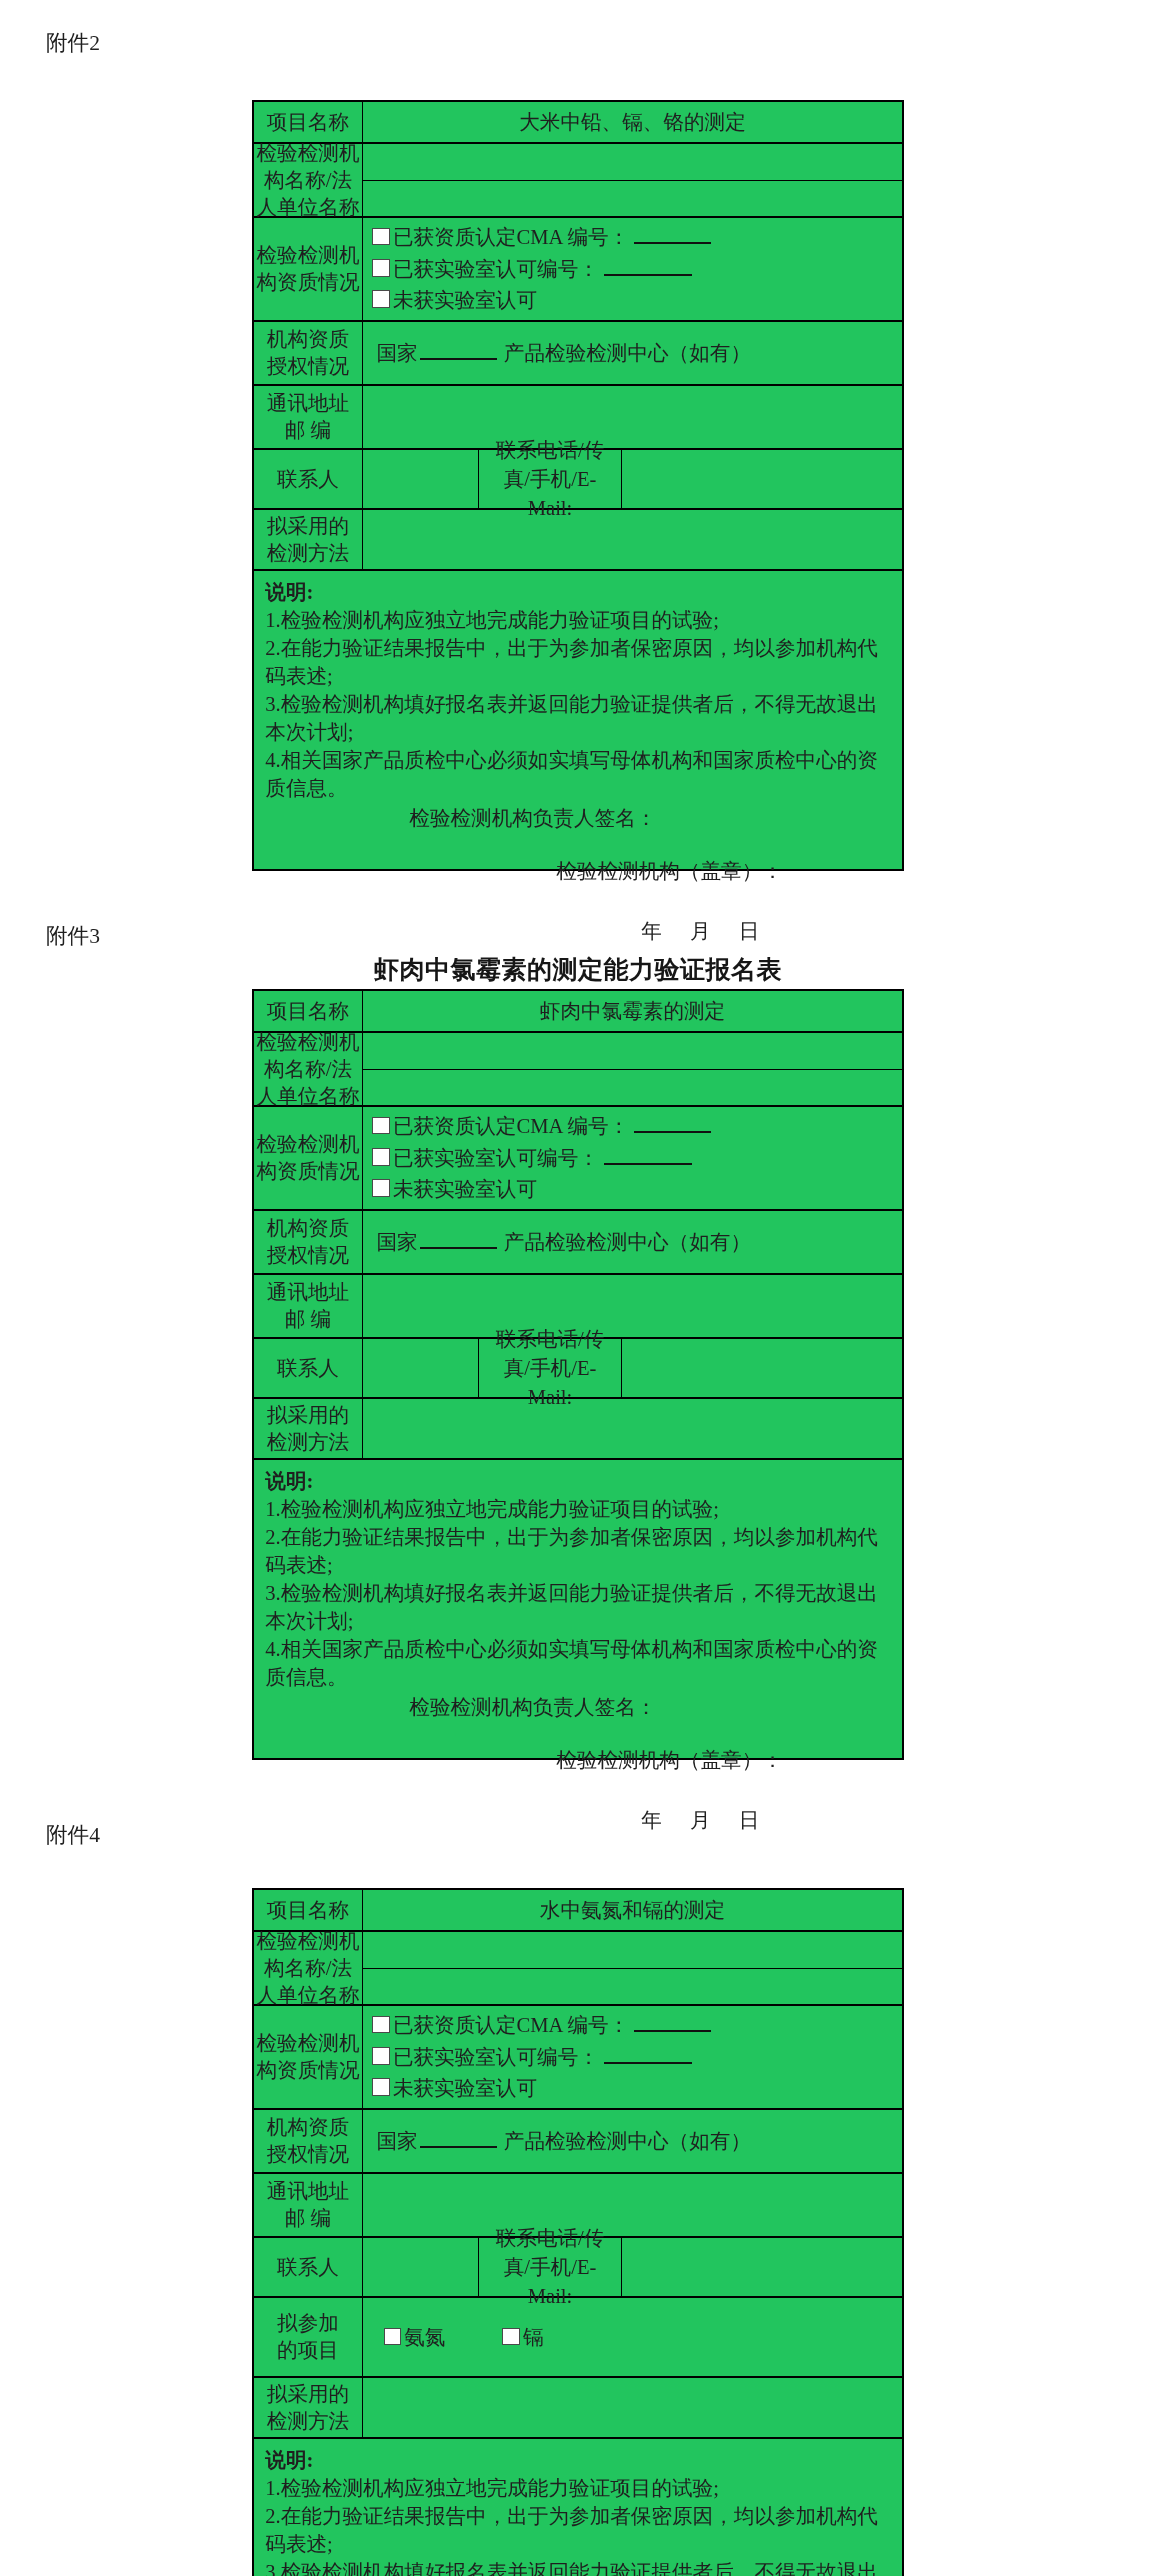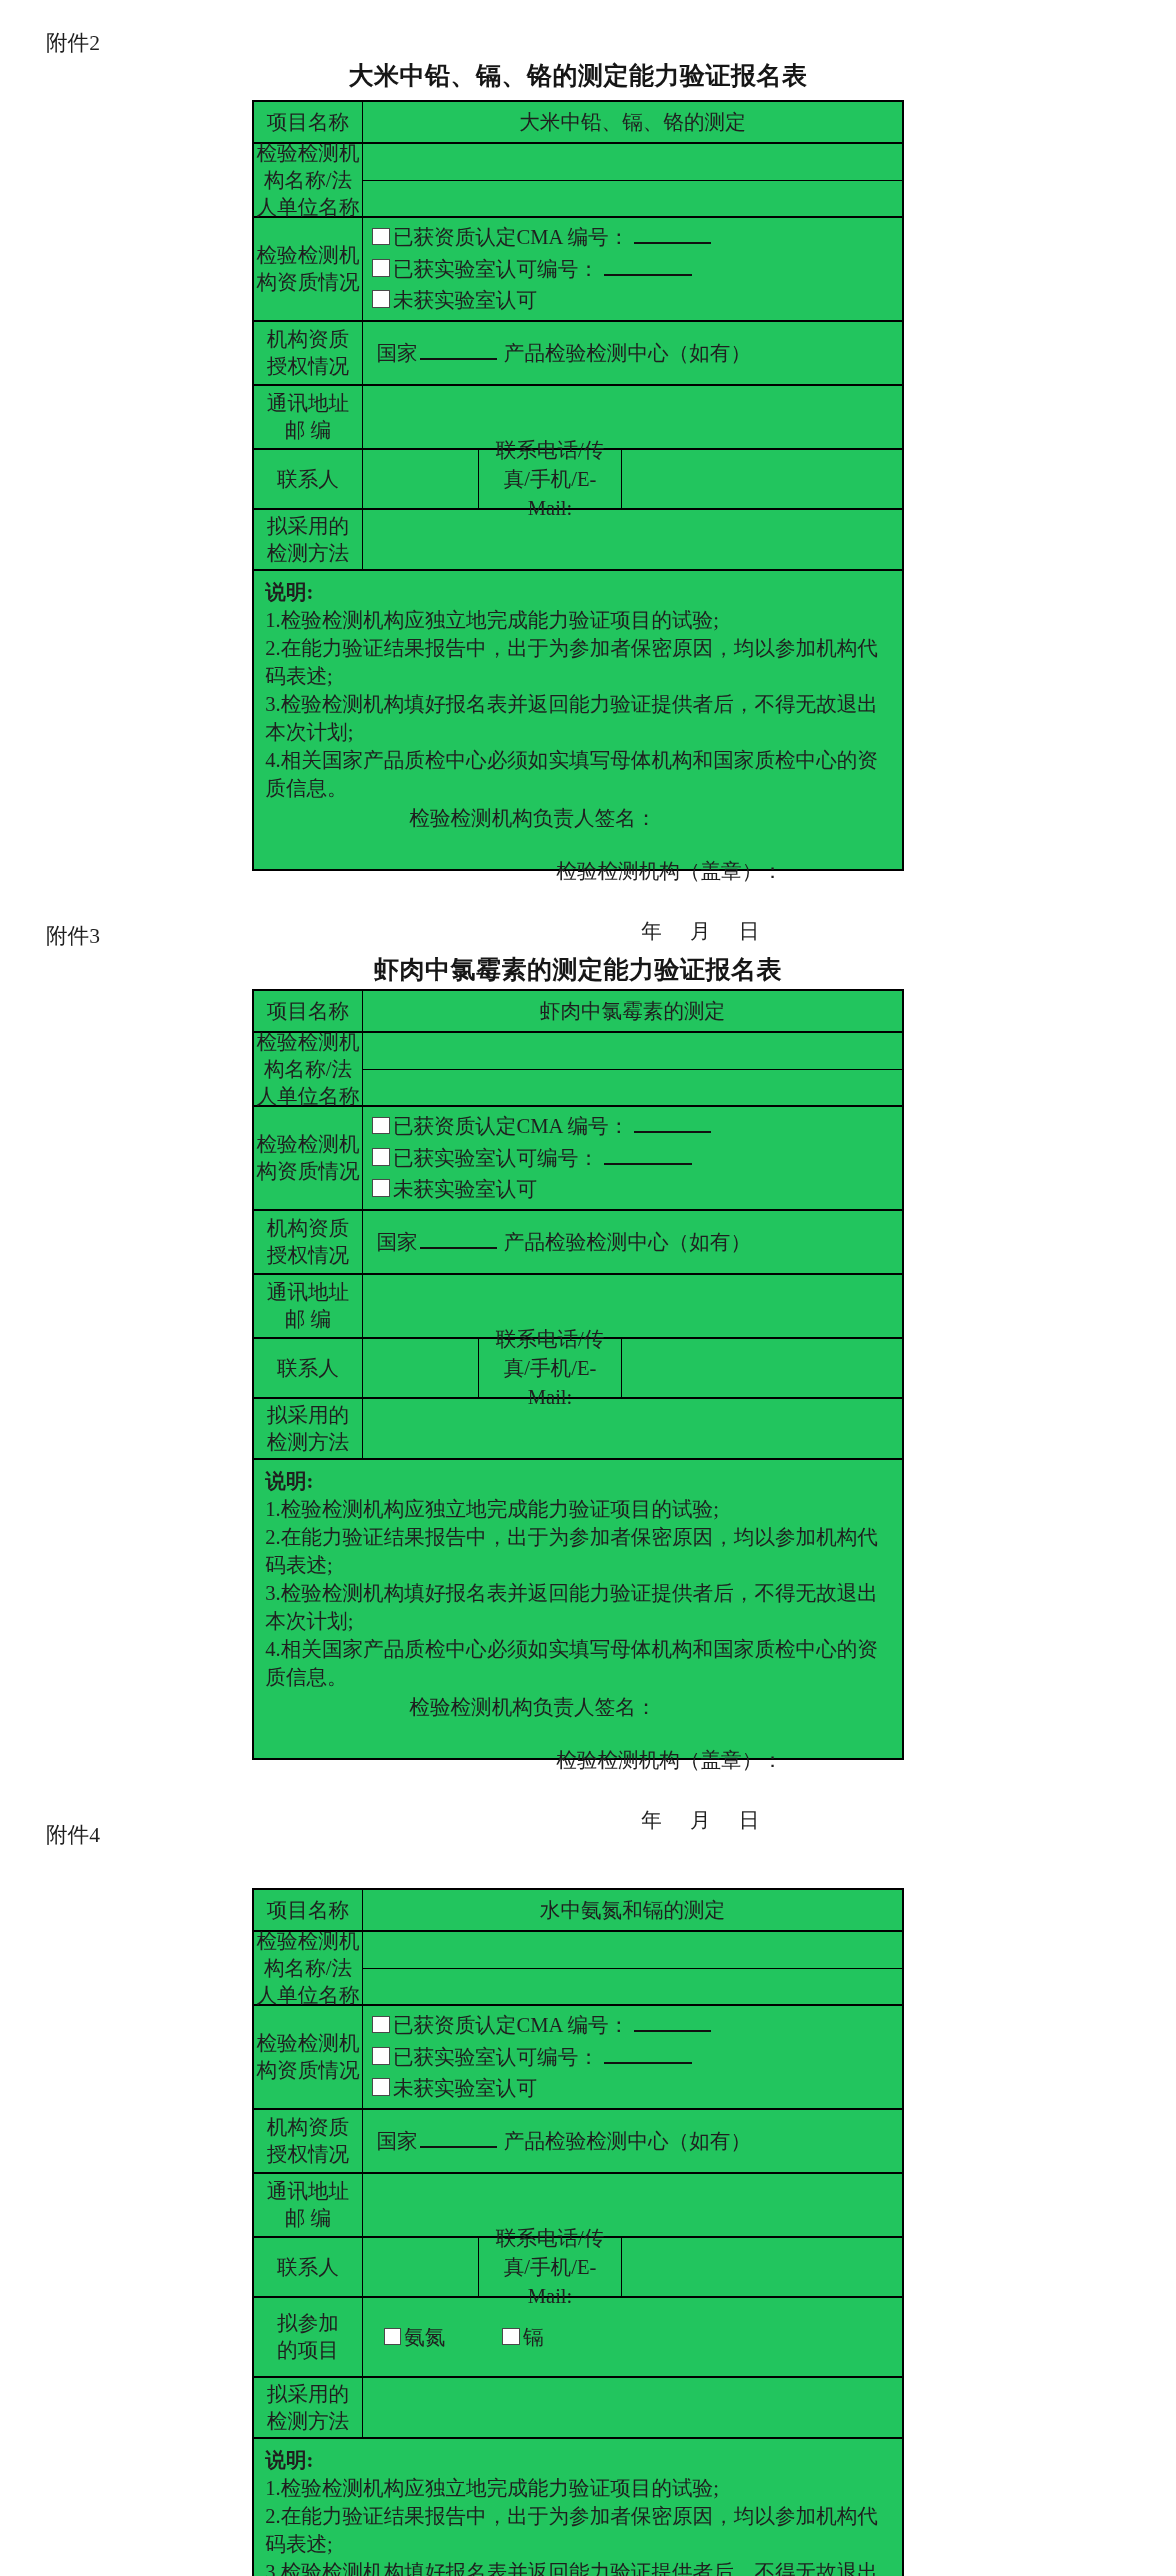--- a/index.html
+++ b/index.html
@@ -77,21 +77,20 @@
   .sig   { margin-left:144px !important; margin-top:2.1px !important; }
   .stamp { margin-left:291px !important; margin-top:25px !important; }
   .date  { margin-left:376px !important; margin-top:32px !important; word-spacing:23px; }
 </style>
 </head>
 <body>
 
 <div class="page">
 
   <div class="att" style="top:31px">附件2</div>
-  <div class="title" style="top:61px">大米中铅、镉、铬的测定能力验证报名表</div>
   <div class="tbl" style="top:100px">
     <div class="row h-project first">
       <div class="lbl">
           <span>项目名称</span>
         </div>
       <div class="val vcenter">
           <span>大米中铅、镉、铬的测定</span>
         </div>
     </div>
     <div class="row h-org">

